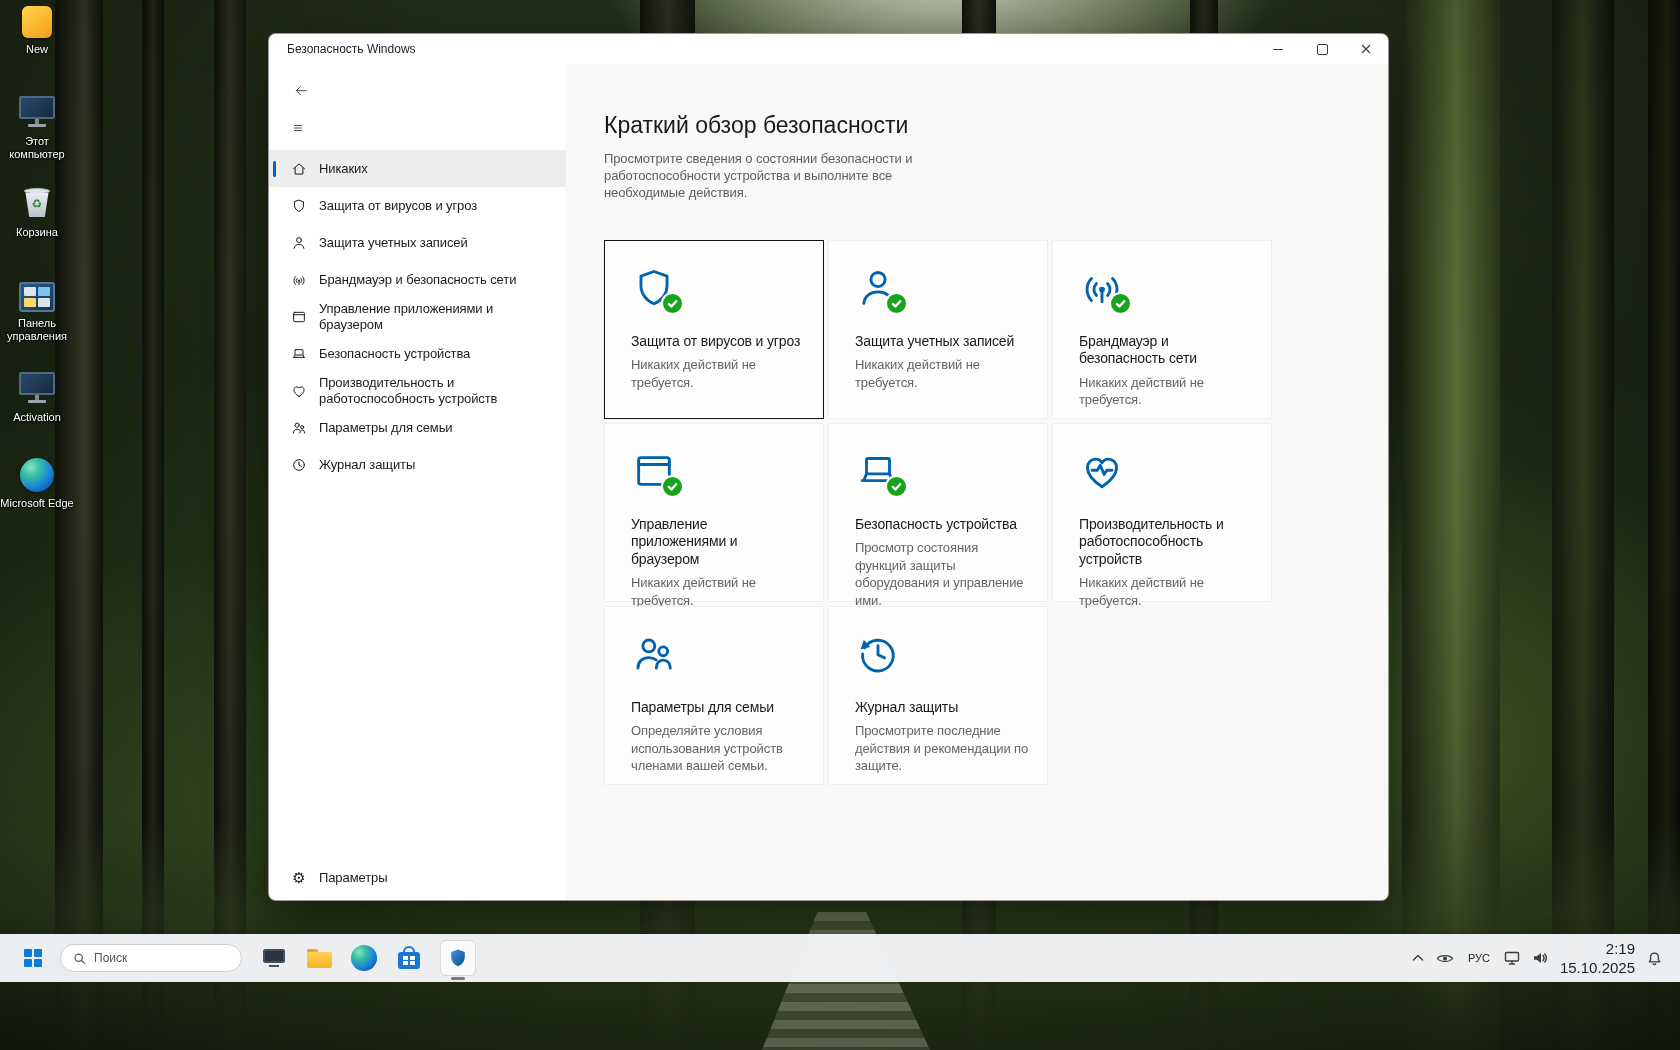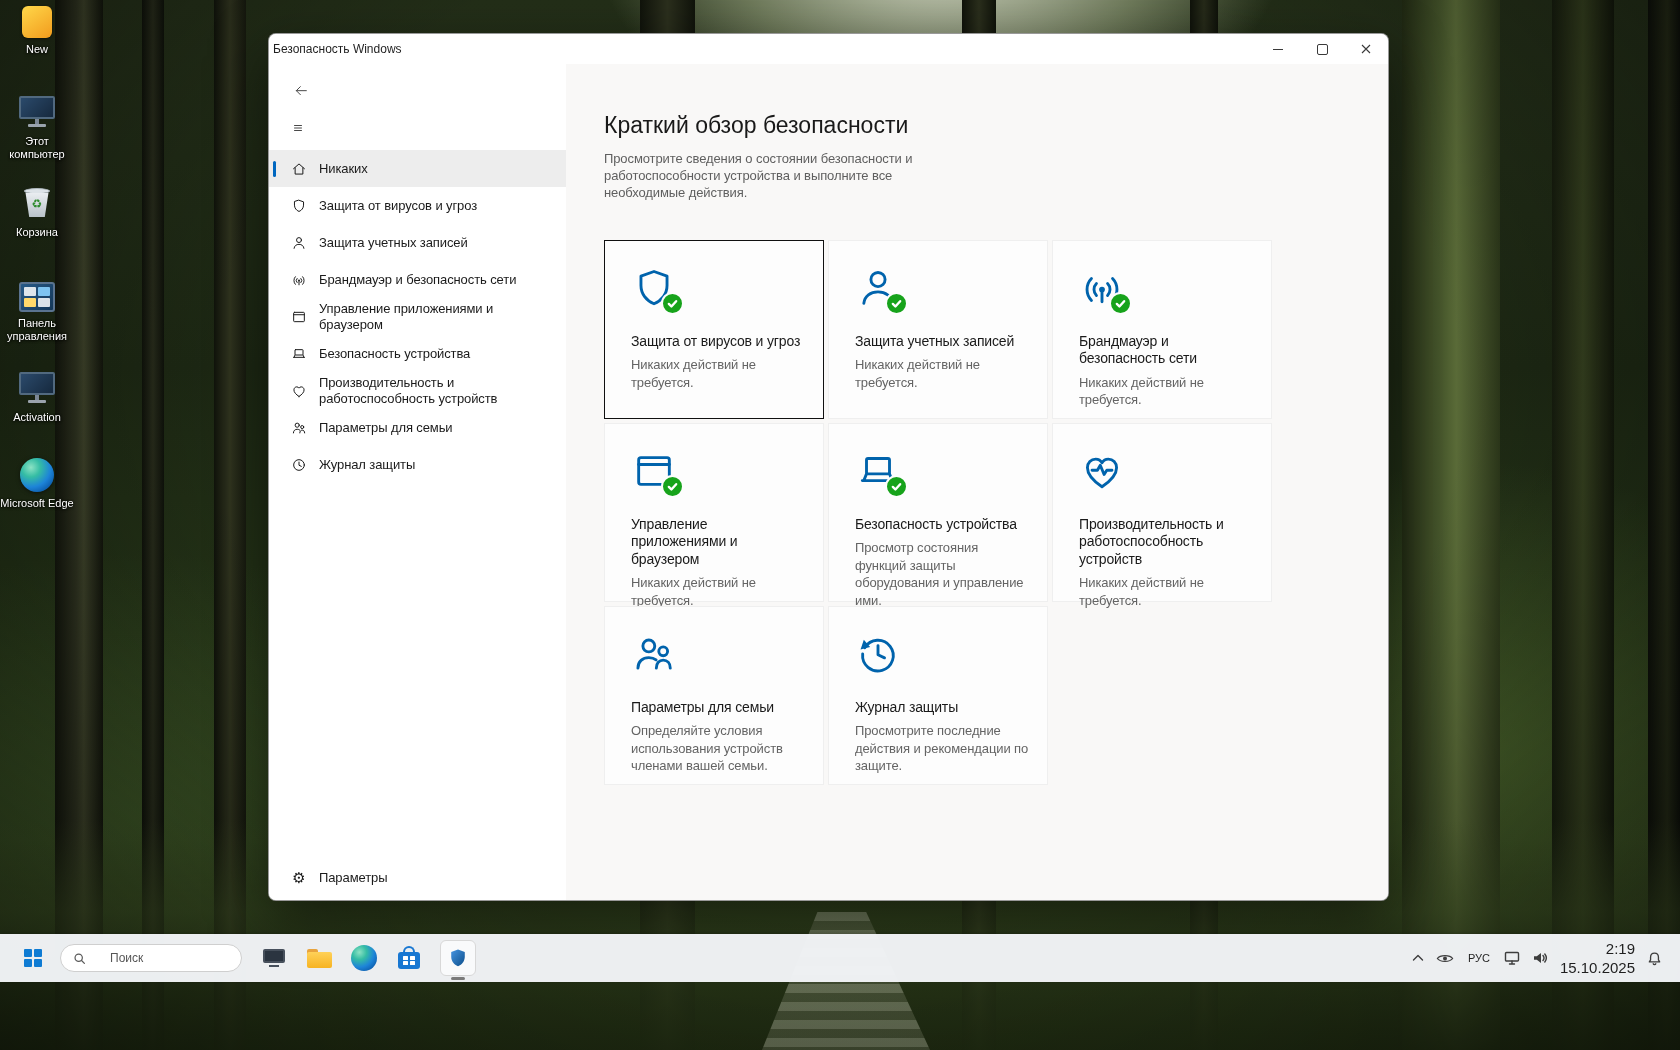--- a/index.html
+++ b/index.html
@@ -54,21 +54,21 @@
   .ic-cpanel span:nth-child(3){background:#ffd86b;}
   .ic-edge{width:34px;height:34px;border-radius:50%;
     background:radial-gradient(circle at 32% 28%,#8ce2c4 0%,#35bda4 28%,#1d84d8 58%,#0b59a8 82%,#084a8f 100%);
     box-shadow:0 1px 4px rgba(0,0,0,.5);}
 
   
   .window{position:absolute;left:268px;top:33px;width:1121px;height:868px;background:#fff;
     border-radius:8px;overflow:hidden;border:1px solid rgba(0,0,0,.4);
     box-shadow:0 22px 55px rgba(0,0,0,.5);box-sizing:border-box;}
   .titlebar{height:30px;display:flex;align-items:center;background:#fff;}
-  .win-title{font-size:12px;color:#1f1f1f;padding-left:4px;}
+  .win-title{font-size:12px;color:#1f1f1f;padding-left:18px;}
   .win-controls{margin-left:auto;display:flex;height:100%;}
   .wc{width:44px;height:100%;display:flex;align-items:center;justify-content:center;}
   .wc-min i{display:block;width:10px;border-top:1px solid #3a3a3a;}
   .wc-max i{display:block;width:9px;height:9px;border:1px solid #3a3a3a;border-radius:2px;}
   .wc svg{width:10px;height:10px;}
   .win-body{display:flex;height:calc(100% - 30px);}
 
   
   .sidebar{width:297px;min-width:297px;background:#fff;position:relative;padding-top:12px;box-sizing:border-box;}
   .back-btn{margin:4px 0 0 18px;width:28px;height:22px;display:flex;align-items:center;border:none;background:none;}
@@ -105,21 +105,21 @@
   .tile-desc{margin:6px 0 0 0;font-size:13px;line-height:1.35;color:#646464;letter-spacing:-0.1px;max-width:178px;}
 
   
   .taskbar{position:absolute;left:0;top:934px;width:1680px;height:48px;
     background:rgba(243,245,248,.97);display:flex;align-items:center;padding:0 14px;box-sizing:border-box;
     box-shadow:0 -1px 3px rgba(0,0,0,.18);z-index:20;}
   .start-btn{width:38px;height:38px;border-radius:6px;display:flex;align-items:center;justify-content:center;}
   .winlogo{display:grid;grid-template-columns:8px 8px;grid-template-rows:8px 8px;gap:1.6px;}
   .winlogo span{background:#0e7bd3;border-radius:1px;}
   .search-box{margin-left:8px;width:182px;height:28px;border-radius:14px;background:#fff;border:1px solid #cfcfcf;
-    display:flex;align-items:center;gap:24px;padding:1px 12px;box-sizing:border-box;font-size:12px;color:#565656;}
+    display:flex;align-items:center;gap:8px;padding:1px 12px;box-sizing:border-box;font-size:12px;color:#565656;}
   .search-box svg{width:13px;height:13px;fill:none;stroke:#5a5a5a;stroke-width:1.5;stroke-linecap:round;}
   .task-icons{display:flex;align-items:center;gap:17px;margin-left:18px;}
   .tb-ic{width:28px;height:28px;display:flex;align-items:center;justify-content:center;border-radius:5px;}
   .tb-pc .scr{width:22px;height:14px;border:2px solid #47505c;border-radius:2px;background:#2b3440;box-sizing:border-box;}
   .tb-pc .base{width:10px;height:2px;background:#47505c;margin:2px auto 0 auto;}
   .tb-folder{width:25px;height:19px;position:relative;}
   .tb-folder .tab{position:absolute;left:0;top:0;width:11px;height:5px;background:#e8a33d;border-radius:2px 2px 0 0;}
   .tb-folder .body{position:absolute;left:0;top:3px;width:25px;height:16px;border-radius:2px;
     background:linear-gradient(180deg,#ffd158,#f7b322);}
   .tb-edge{width:26px;height:26px;border-radius:50%;

